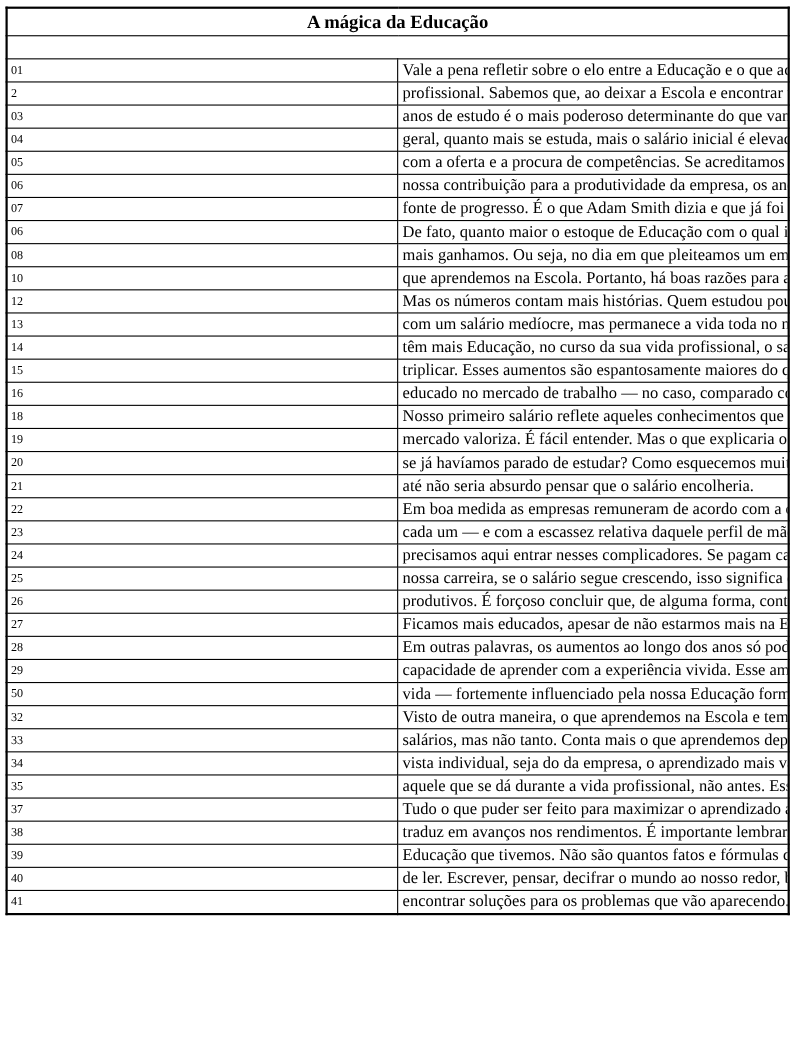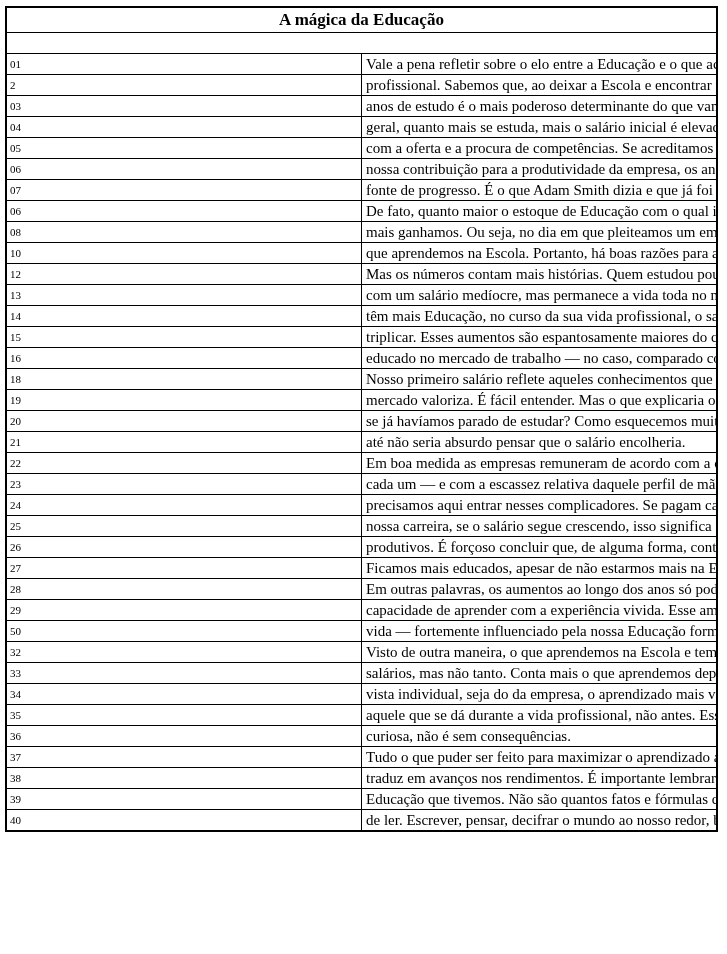--- a/index.html
+++ b/index.html
@@ -202,34 +202,34 @@
         </tr>
         <tr>
           <td class="num">34</td>
           <td class="txt">vista individual, seja do da empresa, o aprendizado mais valorizado economicamente é</td>
         </tr>
         <tr>
           <td class="num">35</td>
           <td class="txt">aquele que se dá durante a vida profissional, não antes. Essa conclusão, além de</td>
         </tr>
         <tr>
-          <td class="num">36</td>
-          <td class="txt">curiosa, não é sem consequências.</td>
-        </tr>
-        <tr>
           <td class="num">37</td>
           <td class="txt">Tudo o que puder ser feito para maximizar o aprendizado ao longo da nossa carreira se</td>
         </tr>
         <tr>
           <td class="num">38</td>
           <td class="txt">traduz em avanços nos rendimentos. É importante lembrar, conta a qualidade da</td>
         </tr>
         <tr>
           <td class="num">39</td>
           <td class="txt">Educação que tivemos. Não são quantos fatos e fórmulas decoramos, mas a capacidade</td>
         </tr>
         <tr>
           <td class="num">40</td>
           <td class="txt">de ler. Escrever, pensar, decifrar o mundo ao nosso redor, bem como identificar e</td>
+        </tr>
+        <tr>
+          <td class="num">41</td>
+          <td class="txt">encontrar soluções para os problemas que vão aparecendo.</td>
         </tr>
       </tbody>
   </table>
 </div>
 
 </body></html>

